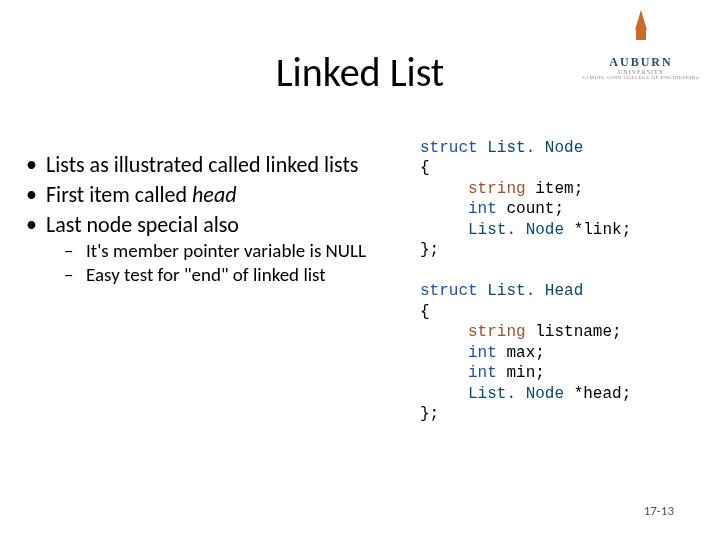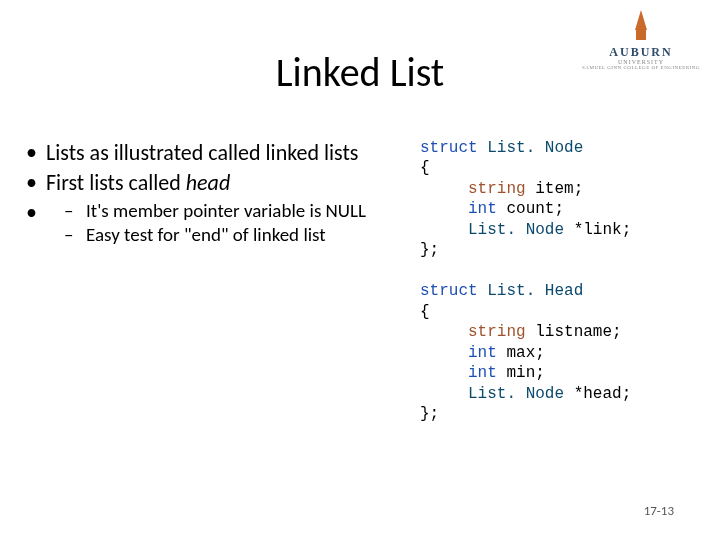--- a/index.html
+++ b/index.html
@@ -37,21 +37,21 @@
     top: 20px;
     left: -5px;
     width: 10px;
     height: 10px;
     background: #c96a2b;
   }
   .logo .uni {
     font-size: 12px;
     letter-spacing: 2px;
     font-weight: 600;
-    margin-top: 16px;
+    margin-top: 26px;
     color: #2f4a6b;
   }
   .logo .sub1 {
     font-size: 6px;
     letter-spacing: 1px;
     color: #888;
   }
   .logo .sub2 {
     font-size: 5px;
     letter-spacing: 0.5px;
@@ -62,21 +62,21 @@
     top: 48px;
     left: 0;
     right: 0;
     text-align: center;
     font-size: 40px;
     font-weight: 400;
     color: #000;
   }
   .body {
     position: absolute;
-    top: 140px;
+    top: 152px;
     left: 22px;
     right: 20px;
     font-size: 22px;
     line-height: 1.18;
   }
   ul.outer {
     list-style: none;
     padding: 0;
     margin: 0;
   }
@@ -143,23 +143,24 @@
   <div class="sub1">UNIVERSITY</div>
   <div class="sub2">SAMUEL GINN COLLEGE OF ENGINEERING</div>
 </div>
 
 <div class="title">Linked List</div>
 
 <div class="body">
   <ul class="outer">
     <li><span>Lists as illustrated called linked lists</span></li>
     <li>
-      <span>First lists called </span><span class="em">head</span>
+      <span>First item called </span><span class="em">head</span>
     </li>
     <li>
+      <span>Last node special also</span>
       <ul class="sub">
         <li>It's member pointer variable is NULL</li>
         <li>Easy test for "end" of linked list</li>
       </ul>
     </li>
   </ul>
 </div>
 
 <div class="code-area"><span class="kw">struct</span> <span class="typ">List. Node</span>
 <span>{</span>

